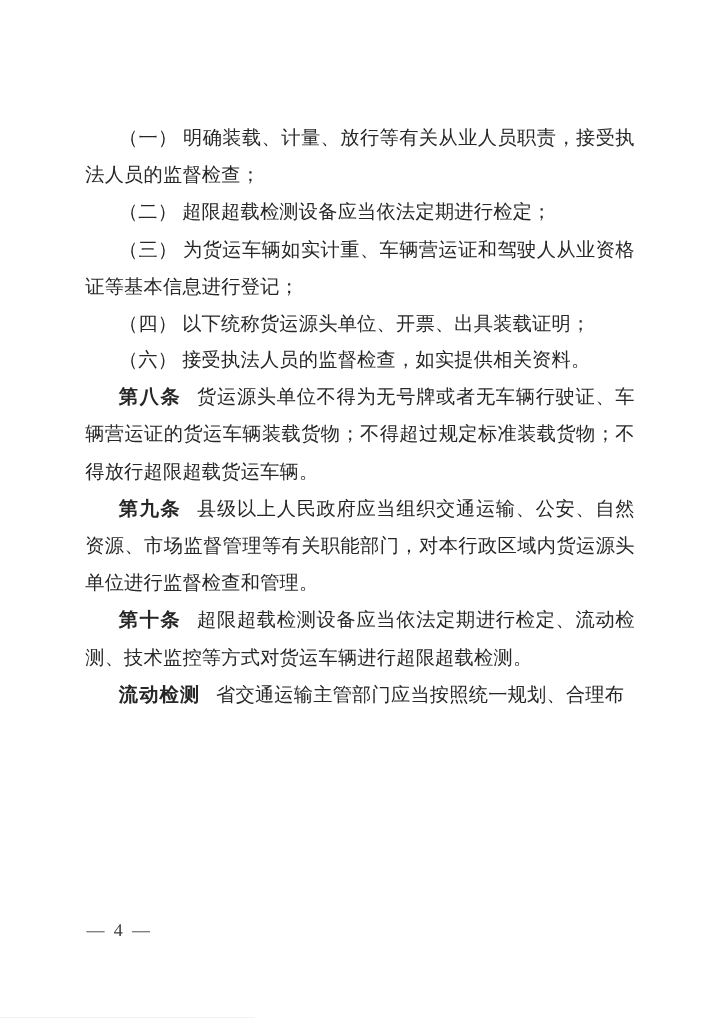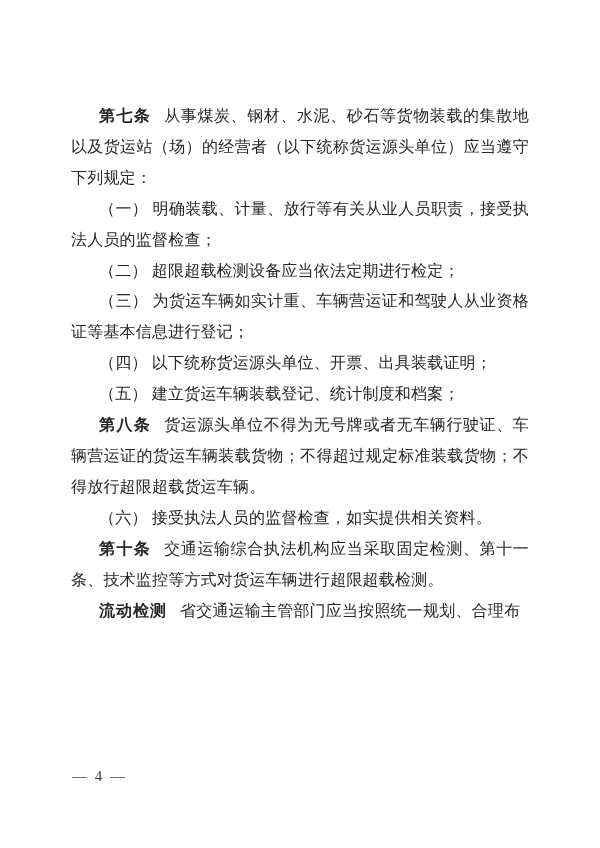--- a/index.html
+++ b/index.html
@@ -45,36 +45,35 @@
     color: var(--page-num-color, #3c3c3c);
     background: var(--page-bg, #ffffff);
     padding-right: 6px;
   }
 </style>
 </head>
 <body>
 
 <div class="page" style="--ink: #272727; --page-bg: #ffffff; --page-num-color: #3c3c3c;">
   <div class="doc-body">
-  <p class="para"><b class="art-num">第七条</b><span class="para-text">从事煤炭、钢材、水泥、砂石等货物装载的集散地以及货运站（场）的经营者（以下统称货运源头单位）应当遵守下列规定：</span></p>
 
   <p class="para"><span class="para-text">（一） 明确装载、计量、放行等有关从业人员职责，接受执法人员的监督检查；</span></p>
 
   <p class="para"><span class="para-text">（二） 超限超载检测设备应当依法定期进行检定；</span></p>
 
   <p class="para"><span class="para-text">（三） 为货运车辆如实计重、车辆营运证和驾驶人从业资格证等基本信息进行登记；</span></p>
 
   <p class="para"><span class="para-text">（四） 以下统称货运源头单位、开票、出具装载证明；</span></p>
 
-  <p class="para"><span class="para-text">（五） 建立货运车辆装载登记、统计制度和档案；</span></p>
+
+  <p class="para"><span class="para-text">（六） 接受执法人员的监督检查，如实提供相关资料。</span></p>
 
   <p class="para"><b class="art-num">第八条</b><span class="para-text">货运源头单位不得为无号牌或者无车辆行驶证、车辆营运证的货运车辆装载货物；不得超过规定标准装载货物；不得放行超限超载货运车辆。</span></p>
 
-  <p class="para"><span class="para-text">（六） 接受执法人员的监督检查，如实提供相关资料。</span></p>
+  <p class="para"><b class="art-num">第九条</b><span class="para-text">县级以上人民政府应当组织交通运输、公安、自然资源、市场监督管理等有关职能部门，对本行政区域内货运源头单位进行监督检查和管理。</span></p>
 
-
-  <p class="para"><b class="art-num">第十条</b><span class="para-text">交通运输综合执法机构应当采取固定检测、第十一条、技术监控等方式对货运车辆进行超限超载检测。</span></p>
+  <p class="para"><b class="art-num">第十条</b><span class="para-text">超限超载检测设备应当依法定期进行检定、流动检测、技术监控等方式对货运车辆进行超限超载检测。</span></p>
 
 
   <p class="para"><b class="art-num">流动检测</b><span class="para-text">省交通运输主管部门应当按照统一规划、合理布</span></p>
 </div>
   <div class="page-num">— 4 —</div>
 </div>
 
 </body></html>

